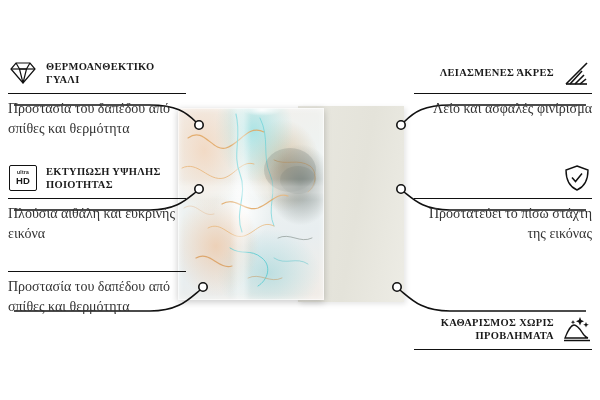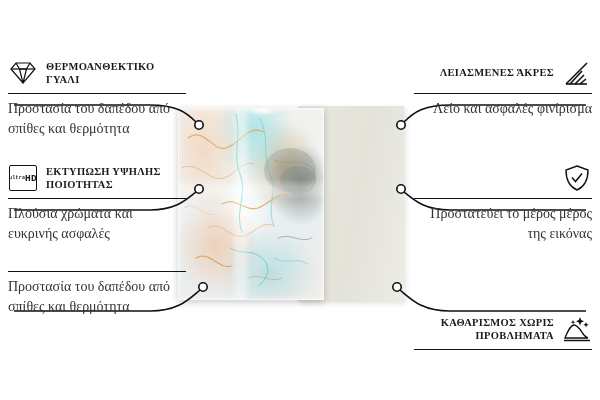--- a/index.html
+++ b/index.html
@@ -68,22 +68,22 @@
 
   .feature.f1{top:58px;}
   .feature.f2{top:163px;}
   .feature.f3{top:266px;}
   .feature.f4{top:58px;}
   .feature.f5{top:163px;}
   .feature.f6{top:266px;margin-top:48px;}
 
   .hd-badge{
     border:1.4px solid #111;border-radius:2px;width:26px;height:24px;
-    display:flex;flex-direction:row;align-items:center;justify-content:center;
-    font-family:Liberation Mono, monospace;line-height:1;
+    display:flex;flex-direction:column;align-items:center;justify-content:center;
+    font-family:Liberation Sans, sans-serif;line-height:1;
   }
   .hd-badge .u{font-size:5px;font-weight:700;letter-spacing:.2px;}
   .hd-badge .h{font-size:9.5px;font-weight:700;letter-spacing:.2px;margin-top:1px;}
 </style>
 </head>
 <body>
 
 <div class="stage">
 
   <div class="product-wrap">
@@ -156,21 +156,21 @@
     <div class="f-head">
       <div class="f-icon">
         <div class="hd-badge">
           <span class="u">ultra</span>
           <span class="h">HD</span>
         </div>
       </div>
       <div class="f-title">ΕΚΤΥΠΩΣΗ ΥΨΗΛΗΣ ΠΟΙΟΤΗΤΑΣ</div>
     </div>
     <div class="rule"></div>
-    <div class="f-desc">Πλούσια χρώματα και ευκρινής ασφαλές</div>
+    <div class="f-desc">Πλούσια αιθάλη και ευκρινής εικόνα</div>
   </div>
 
   <div class="feature left f3">
     <div class="rule"></div>
     <div class="f-desc">Προστασία του δαπέδου από σπίθες και θερμότητα</div>
   </div>
 
   <div class="feature right f4">
     <div class="f-head">
       <div class="f-icon">
@@ -191,21 +191,21 @@
   <div class="feature right f5">
     <div class="f-head">
       <div class="f-icon">
         <svg width="26" height="28" viewBox="0 0 26 28" fill="none" stroke="#111" stroke-width="1.4">
           <path d="M13,2 L24,6 C24,16 20,23 13,26 C6,23 2,16 2,6 Z"></path>
           <path d="M8,13.5 L11.5,17.5 L18,9.5" stroke-width="1.5"></path>
         </svg>
       </div>
     </div>
     <div class="rule"></div>
-    <div class="f-desc">Προστατεύει το μέρος μέρος της εικόνας</div>
+    <div class="f-desc">Προστατεύει το πίσω στάχτη της εικόνας</div>
   </div>
 
   <div class="feature right f6">
     <div class="f-head">
       <div class="f-icon">
         <svg width="30" height="28" viewBox="0 0 30 28" fill="none" stroke="#111" stroke-width="1.3">
           <path d="M3,23 C3,23 8,10 12,10 C16,10 19,16 22,20 C24,22.5 26,23 26,23 Z" fill="none"></path>
           <path d="M2,25.5 L28,25.5" stroke-width="1.5"></path>
           <path d="M18,2 L19.2,5 L22,6.2 L19.2,7.4 L18,10.4 L16.8,7.4 L14,6.2 L16.8,5 Z" fill="#111" stroke="none"></path>
           <path d="M24,7 L24.8,9 L26.8,9.8 L24.8,10.6 L24,12.6 L23.2,10.6 L21.2,9.8 L23.2,9 Z" fill="#111" stroke="none"></path>

